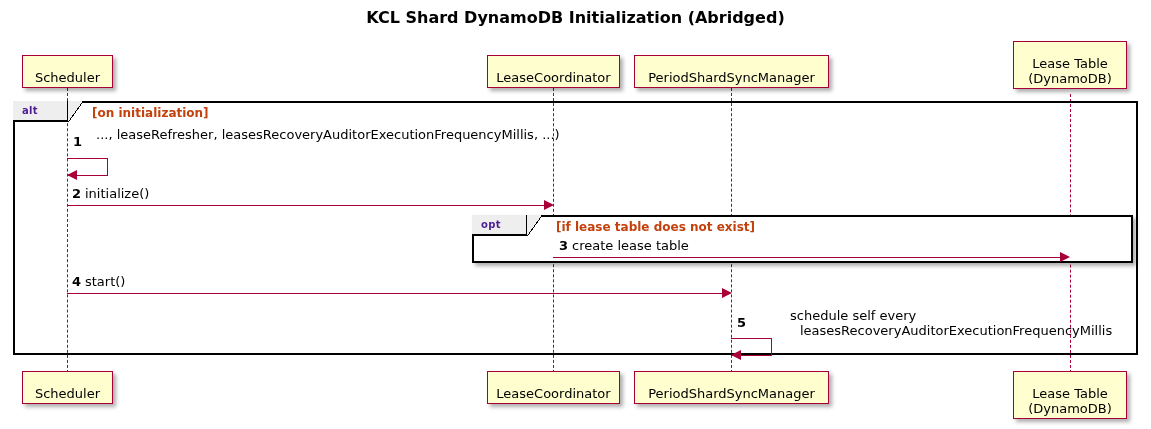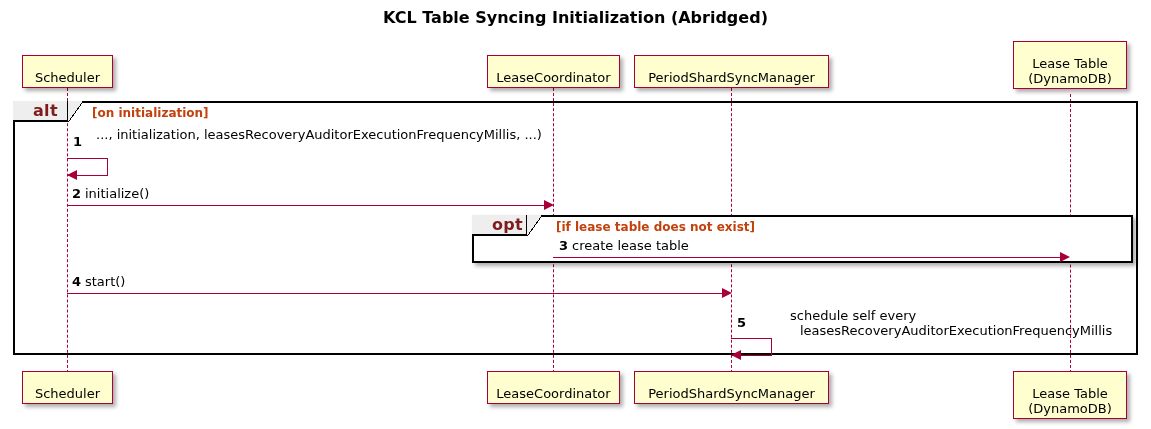--- a/index.html
+++ b/index.html
@@ -68,25 +68,25 @@
     box-shadow: 3px 3px 4px rgba(0,0,0,0.32);
     background: #FFFFFF;
   }
   .frag-tab {
     position: absolute;
     box-sizing: border-box;
     height: 21px;
     background: #EEEEEE;
     border-right: 2.2px solid #000000;
     border-bottom: 2.2px solid #000000;
-    font-size: 16px;
-    font-weight: bold;
-    color: #7f1d1d;
+    font-size: 10px;
+    font-weight: bold;
+    color: #4c1d95;
     line-height: 19px;
-    padding-left: 20px;
+    padding-left: 9px;
     letter-spacing: 0.3px;
   }
   .frag-tab-corner {
     position: absolute;
     width: 0;
     height: 0;
     border-style: solid;
   }
   .frag-label {
     position: absolute;
@@ -140,38 +140,38 @@
     line-height: 15px;
   }
   .msg-text .tline { display: block; }
   .msg-text .indent { padding-left: 10px; }
 </style>
 </head>
 <body>
 
 <div id="canvas">
 
-  <div class="diagram-title">KCL Table Syncing Initialization (Abridged)</div>
+  <div class="diagram-title">KCL Shard DynamoDB Initialization (Abridged)</div>
 
   <div class="lifeline" style="left:67px; top:88px; height:290px;"></div>
   <div class="lifeline" style="left:553px; top:88px; height:290px;"></div>
   <div class="lifeline" style="left:731px; top:88px; height:290px;"></div>
   <div class="lifeline" style="left:1070px; top:94px; height:284px;"></div>
 
   <div class="fragment" style="left:13px; top:101px; width:1125px; height:254px;"></div>
   <div class="frag-tab" style="left:13px; top:101px; width:56px;">
     <span>alt</span>
   </div>
   <div class="frag-tab-corner" style="left:69px; top:101px; border-width:0 0 21px 13px; border-color:transparent transparent #FFFFFF transparent;"></div>
   <div class="frag-tab-corner" style="left:68px; top:101px; width:15px; height:21px; border:0; background:linear-gradient(to bottom right, #EEEEEE 49.2%, #000000 49.2%, #000000 53%, transparent 53%);"></div>
   <div class="frag-label" style="left:92px; top:106px;">[on initialization]</div>
 
   <div class="msg-num" style="left:73px; top:134px;">1</div>
   <div class="msg-text" style="left:86px; top:127px;">
-    <span class="tline indent">..., initialization, leasesRecoveryAuditorExecutionFrequencyMillis, ...)</span>
+    <span class="tline indent">..., leaseRefresher, leasesRecoveryAuditorExecutionFrequencyMillis, ...)</span>
   </div>
   <div class="self-loop" style="left:67px; top:158px; width:41px; height:18px;"></div>
   <div class="arrow-left" style="left:67px; top:170px;"></div>
 
   <div class="msg-num" style="left:72px; top:186px;">2</div>
   <div class="msg-text" style="left:85px; top:186px;">
     <span class="tline">initialize()</span>
   </div>
   <div class="msg-line" style="left:67px; top:205px; width:480px;"></div>
   <div class="arrow-right" style="left:544px; top:200px;"></div>

